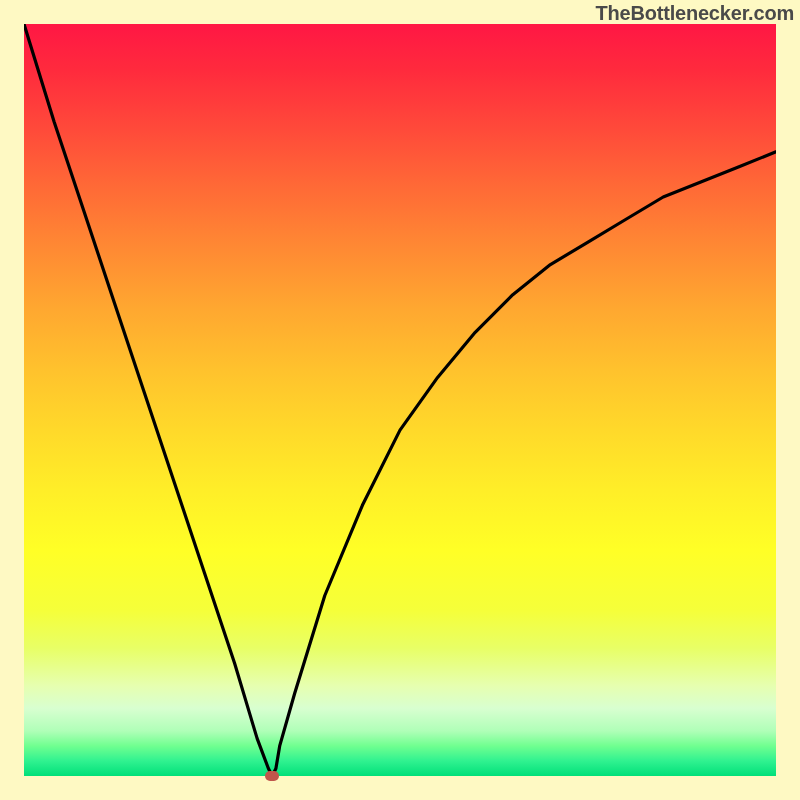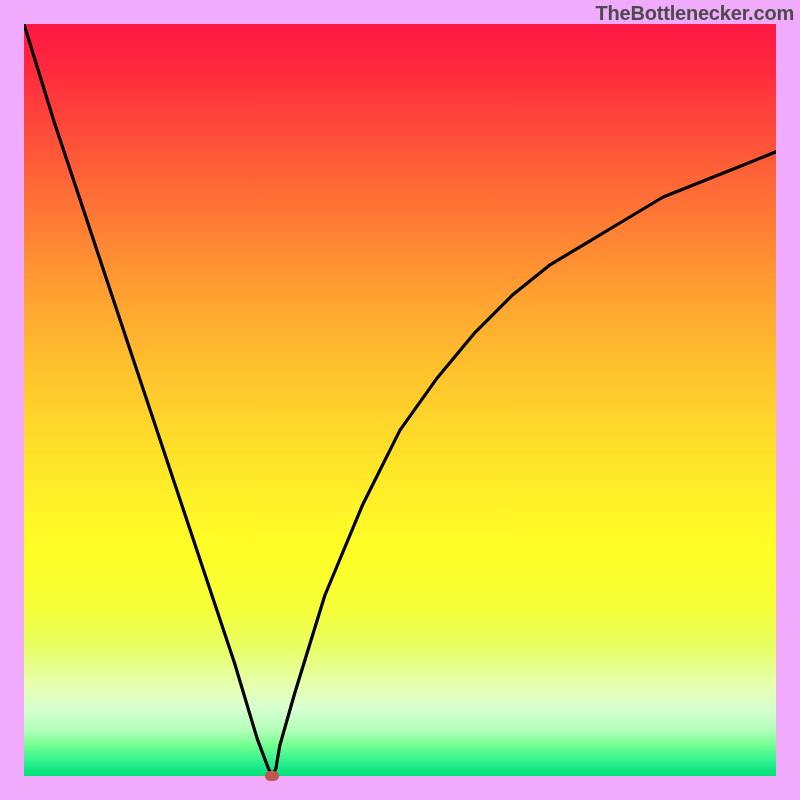--- a/index.html
+++ b/index.html
@@ -8,21 +8,21 @@
     width: 800px;
     height: 800px;
     background: #000;
     font-family: Arial, Helvetica, sans-serif;
     overflow: hidden;
   }
   .stage {
     position: relative;
     width: 800px;
     height: 800px;
-    background: #f0abfc;
+    background: #fef9c3;
   }
   .plot {
     position: absolute;
     left: 24px;
     top: 24px;
     width: 752px;
     height: 752px;
   }
   .gradient {
     position: absolute;

